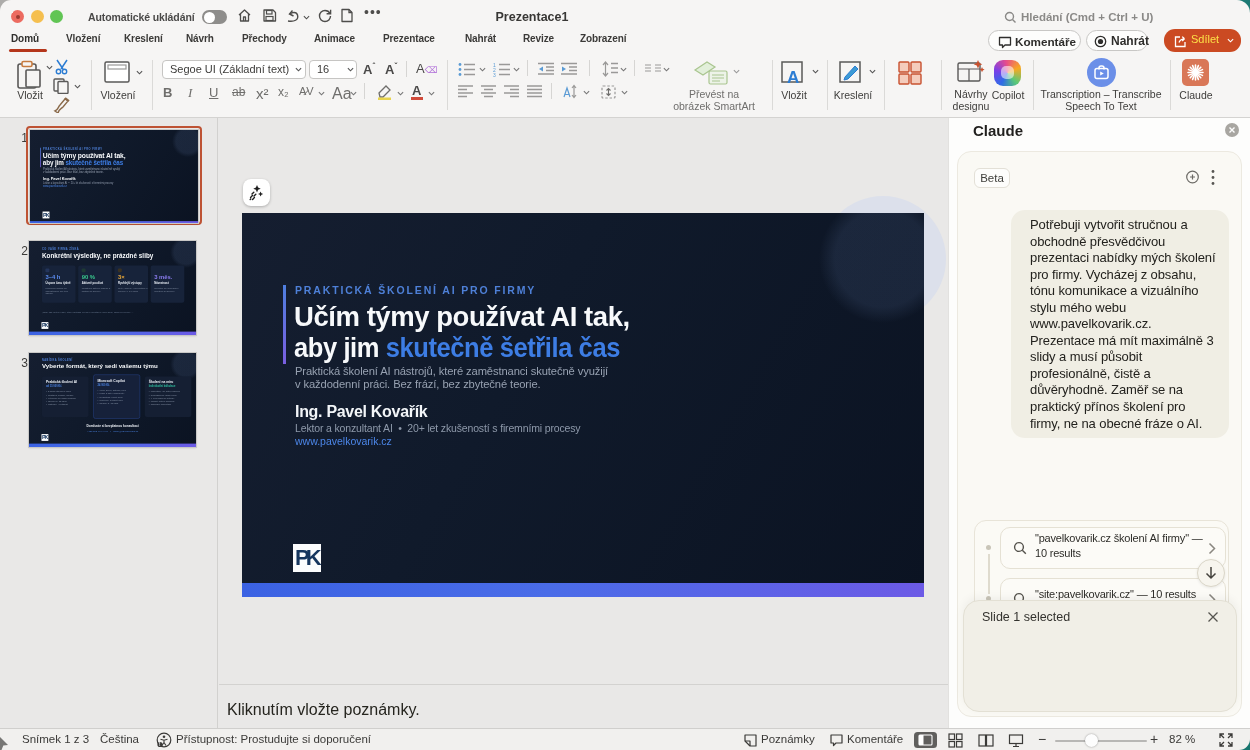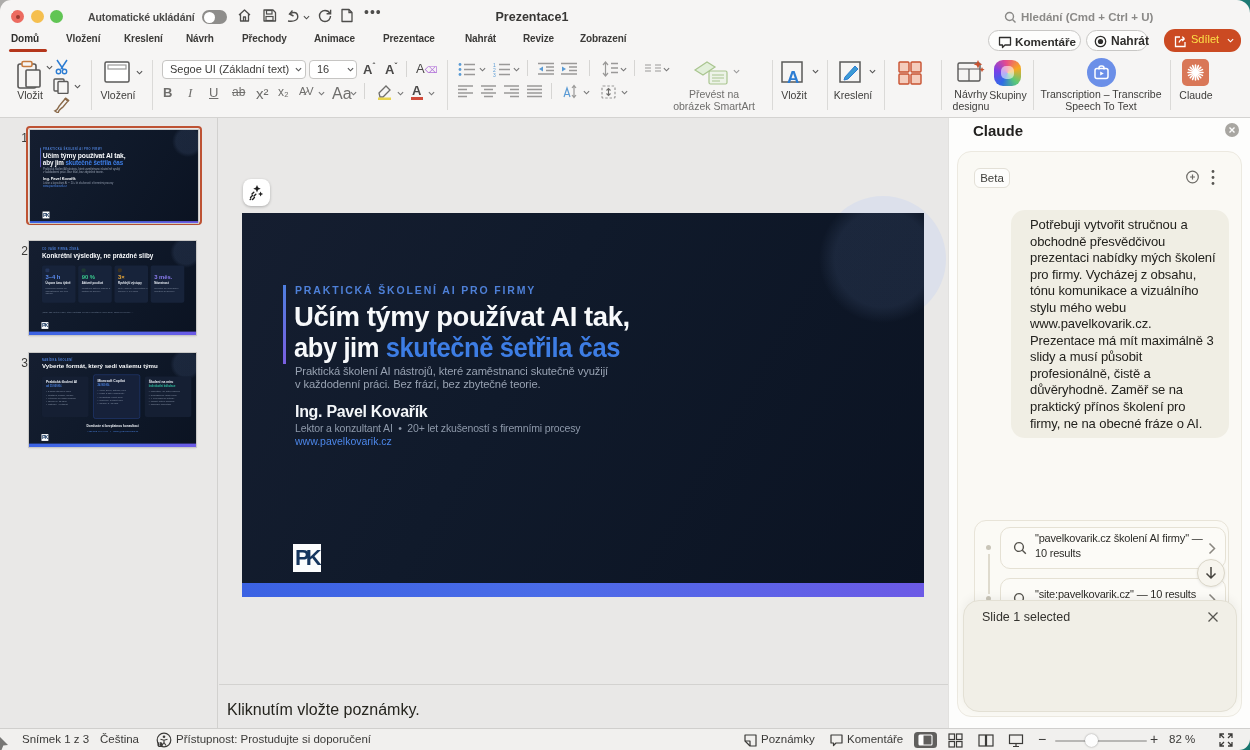--- a/index.html
+++ b/index.html
@@ -338,21 +338,21 @@
     <svg class="abs" style="left:957px;top:7px;" width="28" height="28" viewBox="0 0 28 28">
         <rect x="1" y="4" width="22" height="18" rx="1.5" fill="none" stroke="#5A5958" stroke-width="1.4"></rect>
         <path d="M1 10h22M12 10v12" stroke="#5A5958" stroke-width="1.2"></path>
         <path d="M21 1l1.3 3 3 1.3-3 1.3-1.3 3-1.3-3-3-1.3 3-1.3z" fill="#C8512F"></path>
         <path d="M25 8l.8 1.8 1.8.8-1.8.8-.8 1.8-.8-1.8-1.8-.8 1.8-.8z" fill="#C8512F"></path>
       </svg>
     <div class="rlbl2" style="left:949px;top:37px;width:44px;">Návrhy<br>designu</div>
 
     <div class="abs" style="left:994px;top:8px;width:27px;height:26px;border-radius:9px;background:conic-gradient(from 210deg,#2E6BE6,#7A3FE8,#E84B8A,#F7A823,#58C978,#2E6BE6);filter:blur(.4px);"></div>
     <div class="abs" style="left:1001px;top:14px;width:13px;height:13px;border-radius:5px;background:rgba(255,255,255,.55);"></div>
-    <div class="rlbl" style="left:985px;top:37px;width:46px;">Skupiny</div>
+    <div class="rlbl" style="left:985px;top:37px;width:46px;">Copilot</div>
     <div class="rsep" style="left:1033px;"></div>
 
     <div class="abs" style="left:1087px;top:6px;width:29px;height:29px;border-radius:50%;background:#6B8FE8;"></div>
     <svg class="abs" style="left:1094px;top:13px;" width="15" height="15" viewBox="0 0 15 15">
         <rect x="1" y="3.5" width="13" height="10" rx="2" fill="none" stroke="#fff" stroke-width="1.5"></rect>
         <path d="M5 3.5V2a2 2 0 0 1 2-2h1a2 2 0 0 1 2 2v1.5" fill="none" stroke="#fff" stroke-width="1.5" transform="translate(0,1)"></path>
         <path d="M6.2 6.5l3.6 2-3.6 2z" fill="#fff"></path>
       </svg>
     <div class="rlbl2" style="left:1036px;top:37px;width:130px;">Transcription – Transcribe<br>Speech To Text</div>
     <div class="rsep" style="left:1170px;"></div>

